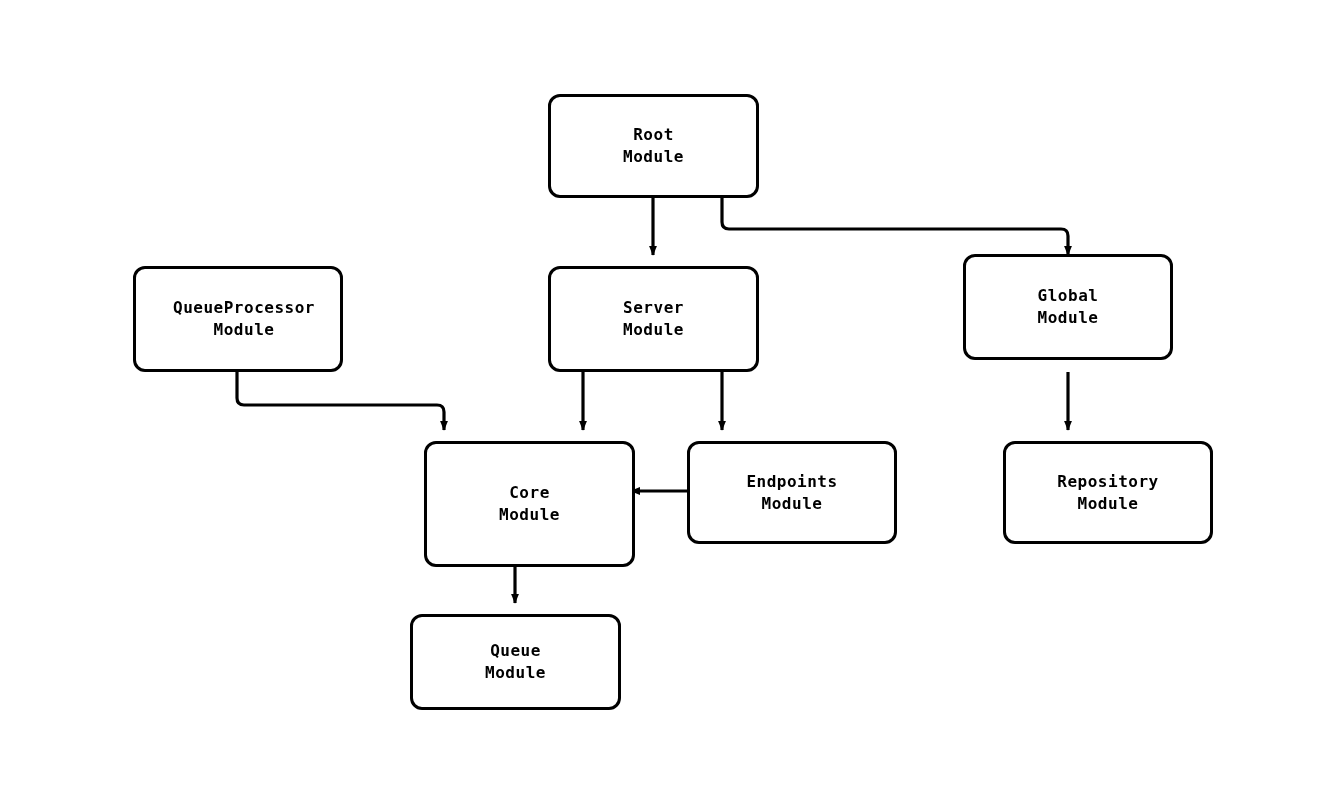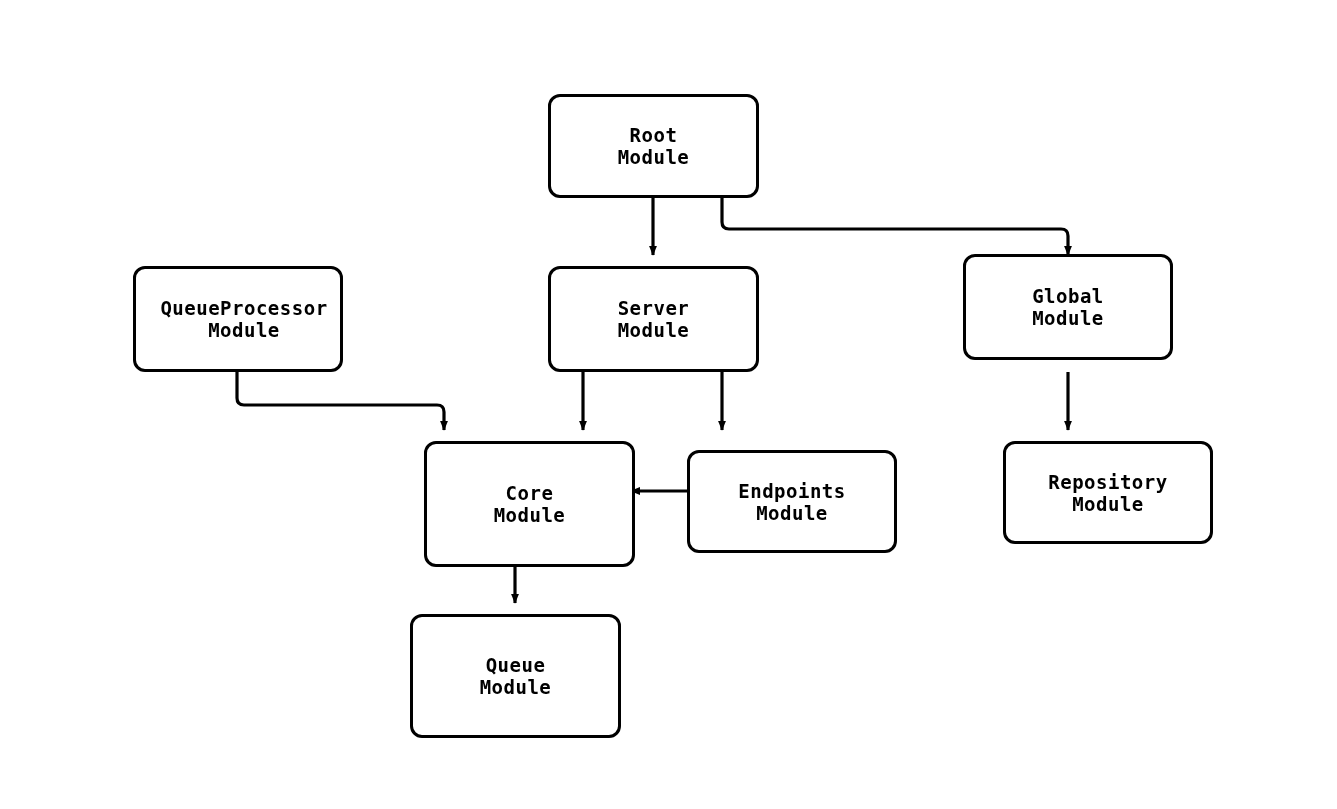--- a/index.html
+++ b/index.html
@@ -34,21 +34,21 @@
     border-radius: 12px;
     display: flex;
     flex-direction: column;
     align-items: center;
     justify-content: center;
     text-align: center;
     z-index: 2;
   }
   .node-line {
     font-family: "DejaVu Sans Mono", "Liberation Mono", monospace;
-    font-size: 19px;
+    font-size: 16px;
     font-weight: 700;
     line-height: 22px;
     color: #000000;
     letter-spacing: 0.5px;
     white-space: nowrap;
   }
 </style>
 </head>
 <body>
 
@@ -96,28 +96,28 @@
   <div class="node" style="left:963px; top:254px; width:210px; height:106px;">
     <span class="node-line">Global</span>
     <span class="node-line">Module</span>
   </div>
 
   <div class="node" style="left:424px; top:441px; width:211px; height:126px;">
     <span class="node-line">Core</span>
     <span class="node-line">Module</span>
   </div>
 
-  <div class="node" style="left:687px; top:441px; width:210px; height:103px;margin-top:9px;">
+  <div class="node" style="left:687px; top:441px; width:210px; height:103px;">
     <span class="node-line">Endpoints</span>
     <span class="node-line">Module</span>
   </div>
 
   <div class="node" style="left:963px; top:441px; width:210px; height:103px;margin-left:40px;">
     <span class="node-line">Repository</span>
     <span class="node-line">Module</span>
   </div>
 
-  <div class="node" style="left:410px; top:614px; width:211px; height:124px;">
+  <div class="node" style="left:410px; top:614px; width:211px; height:96px;">
     <span class="node-line">Queue</span>
     <span class="node-line">Module</span>
   </div>
 
 </div>
 
 </body></html>

